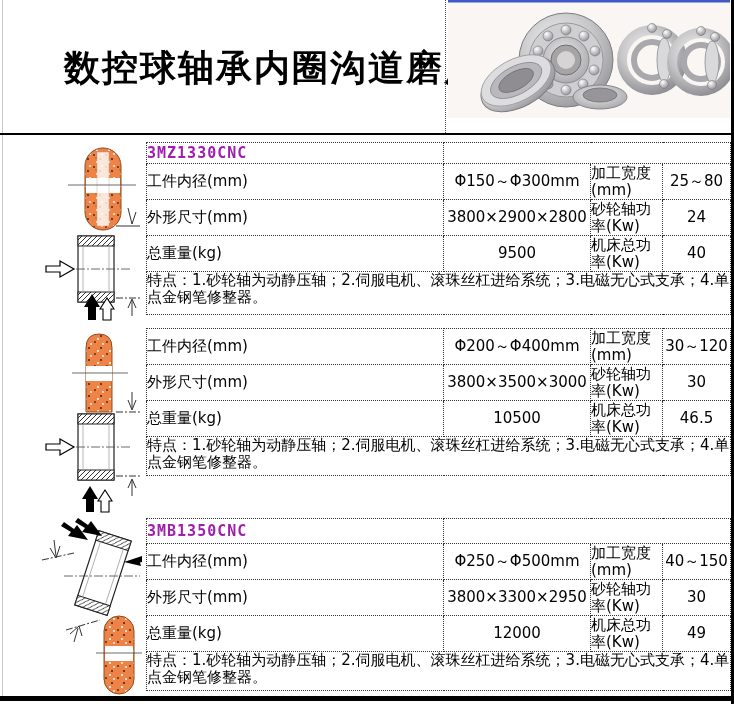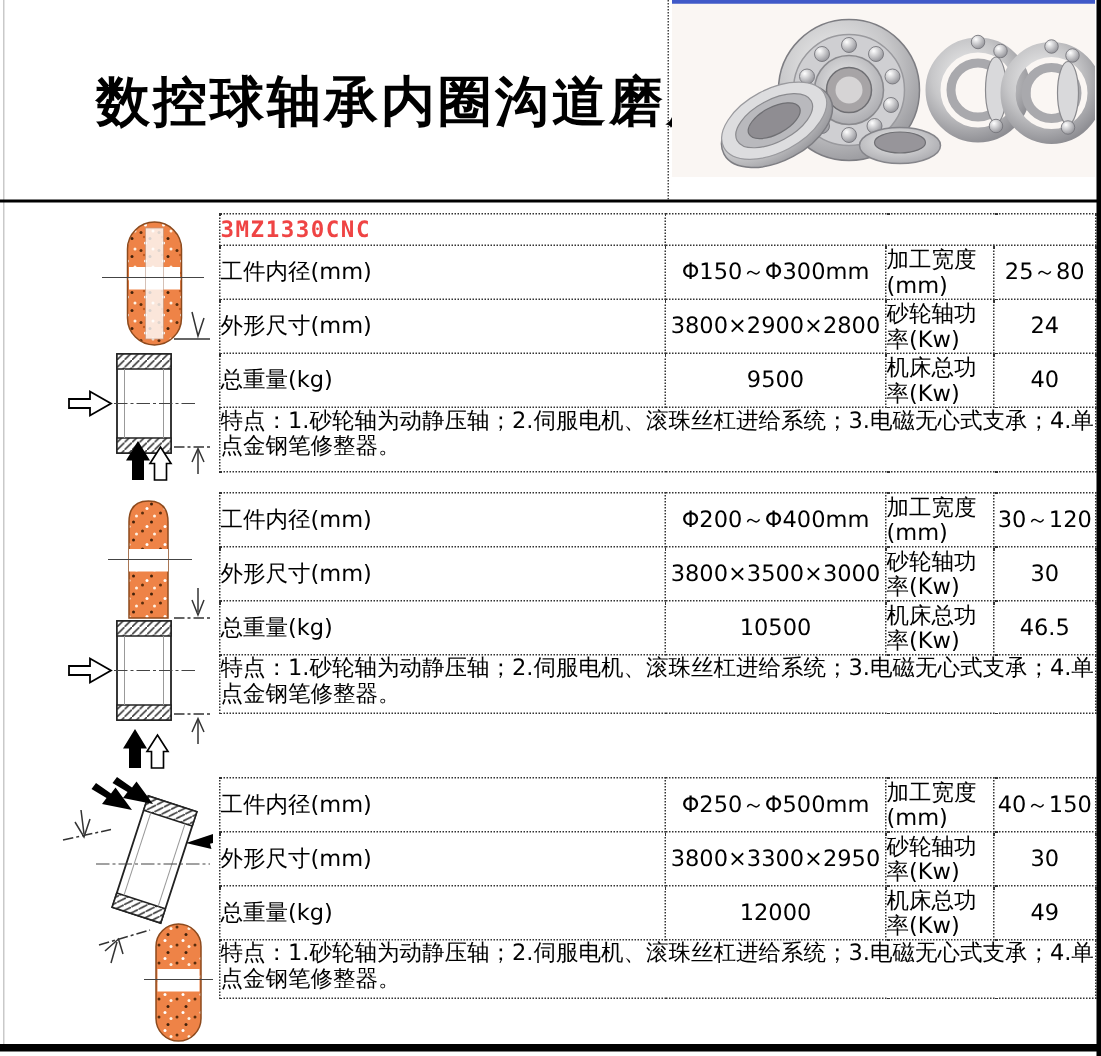--- a/index.html
+++ b/index.html
@@ -32,21 +32,21 @@
     border-collapse:collapse;table-layout:fixed;
   }
   .spec-1{top:142px;}
   .spec-2{top:328px;}
   .spec-3{top:518px;}
   table.spec td{
     border:1px dotted #333;font-size:15px;line-height:17px;
     padding:0;overflow:hidden;
   }
   td.model-cell{
-    height:20px;padding-left:8px;color:#ef4444;font-weight:bold;
+    height:20px;padding-left:8px;color:#a21caf;font-weight:bold;
     font-family:"DejaVu Sans Mono","Liberation Mono",monospace;
     font-size:16px;letter-spacing:1px;
   }
   .spec-2 td.model-cell,.spec-3 td.model-cell{height:24px;}
   td.row-label{height:35px;padding-left:8px;text-align:left;}
   td.row-value{height:35px;text-align:center;}
   td.col3-label{height:35px;text-align:left;font-size:15px;line-height:17px;}
   td.col3-label span{display:block;}
   td.col4-value{height:35px;text-align:center;}
   td.features-cell{
@@ -351,20 +351,24 @@
   </table>
 
 <table class="spec spec-3">
   <colgroup>
       <col style="width:297px">
       <col style="width:147px">
       <col style="width:72px">
       <col style="width:68px">
     </colgroup>
   <tbody>
+      <tr>
+    <td class="model-cell">3MB1350CNC</td>
+    <td colspan="3"></td>
+  </tr>
   <tr>
     <td class="row-label">工件内径(mm)</td>
     <td class="row-value">Φ250～Φ500mm</td>
     <td class="col3-label">
           <span>加工宽度</span>
           <span>(mm)</span>
         </td>
     <td class="col4-value">40～150</td>
   </tr>
   <tr>

